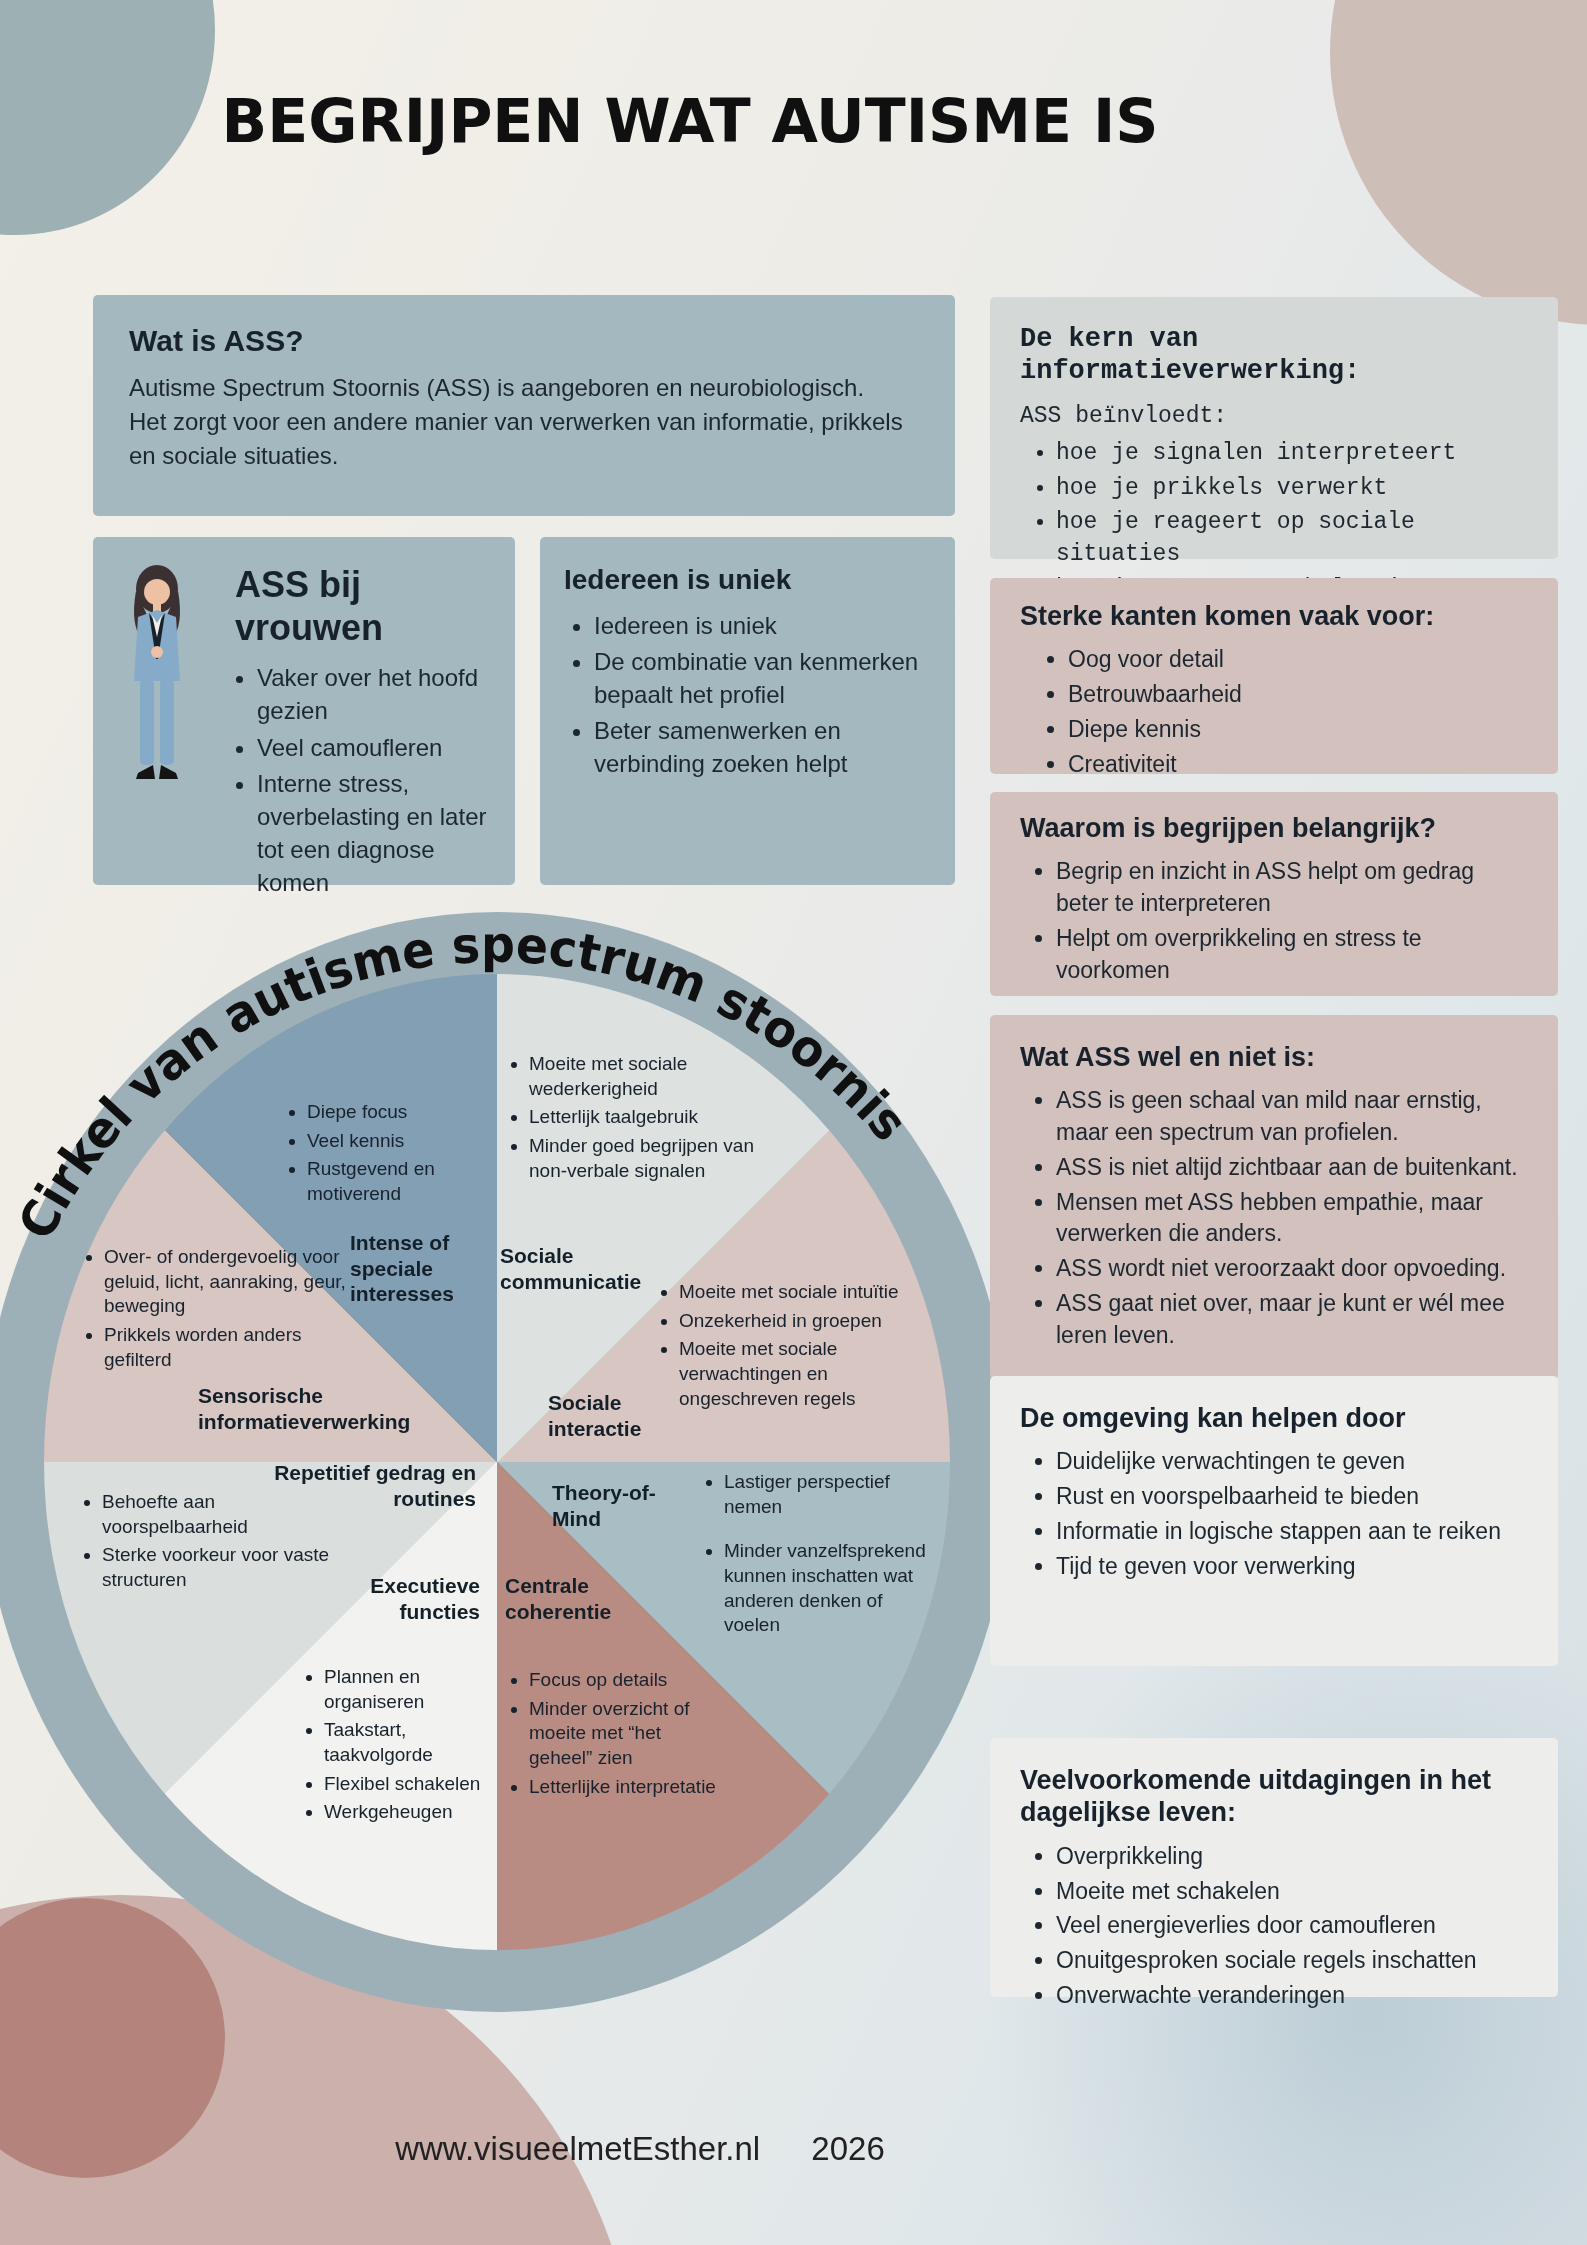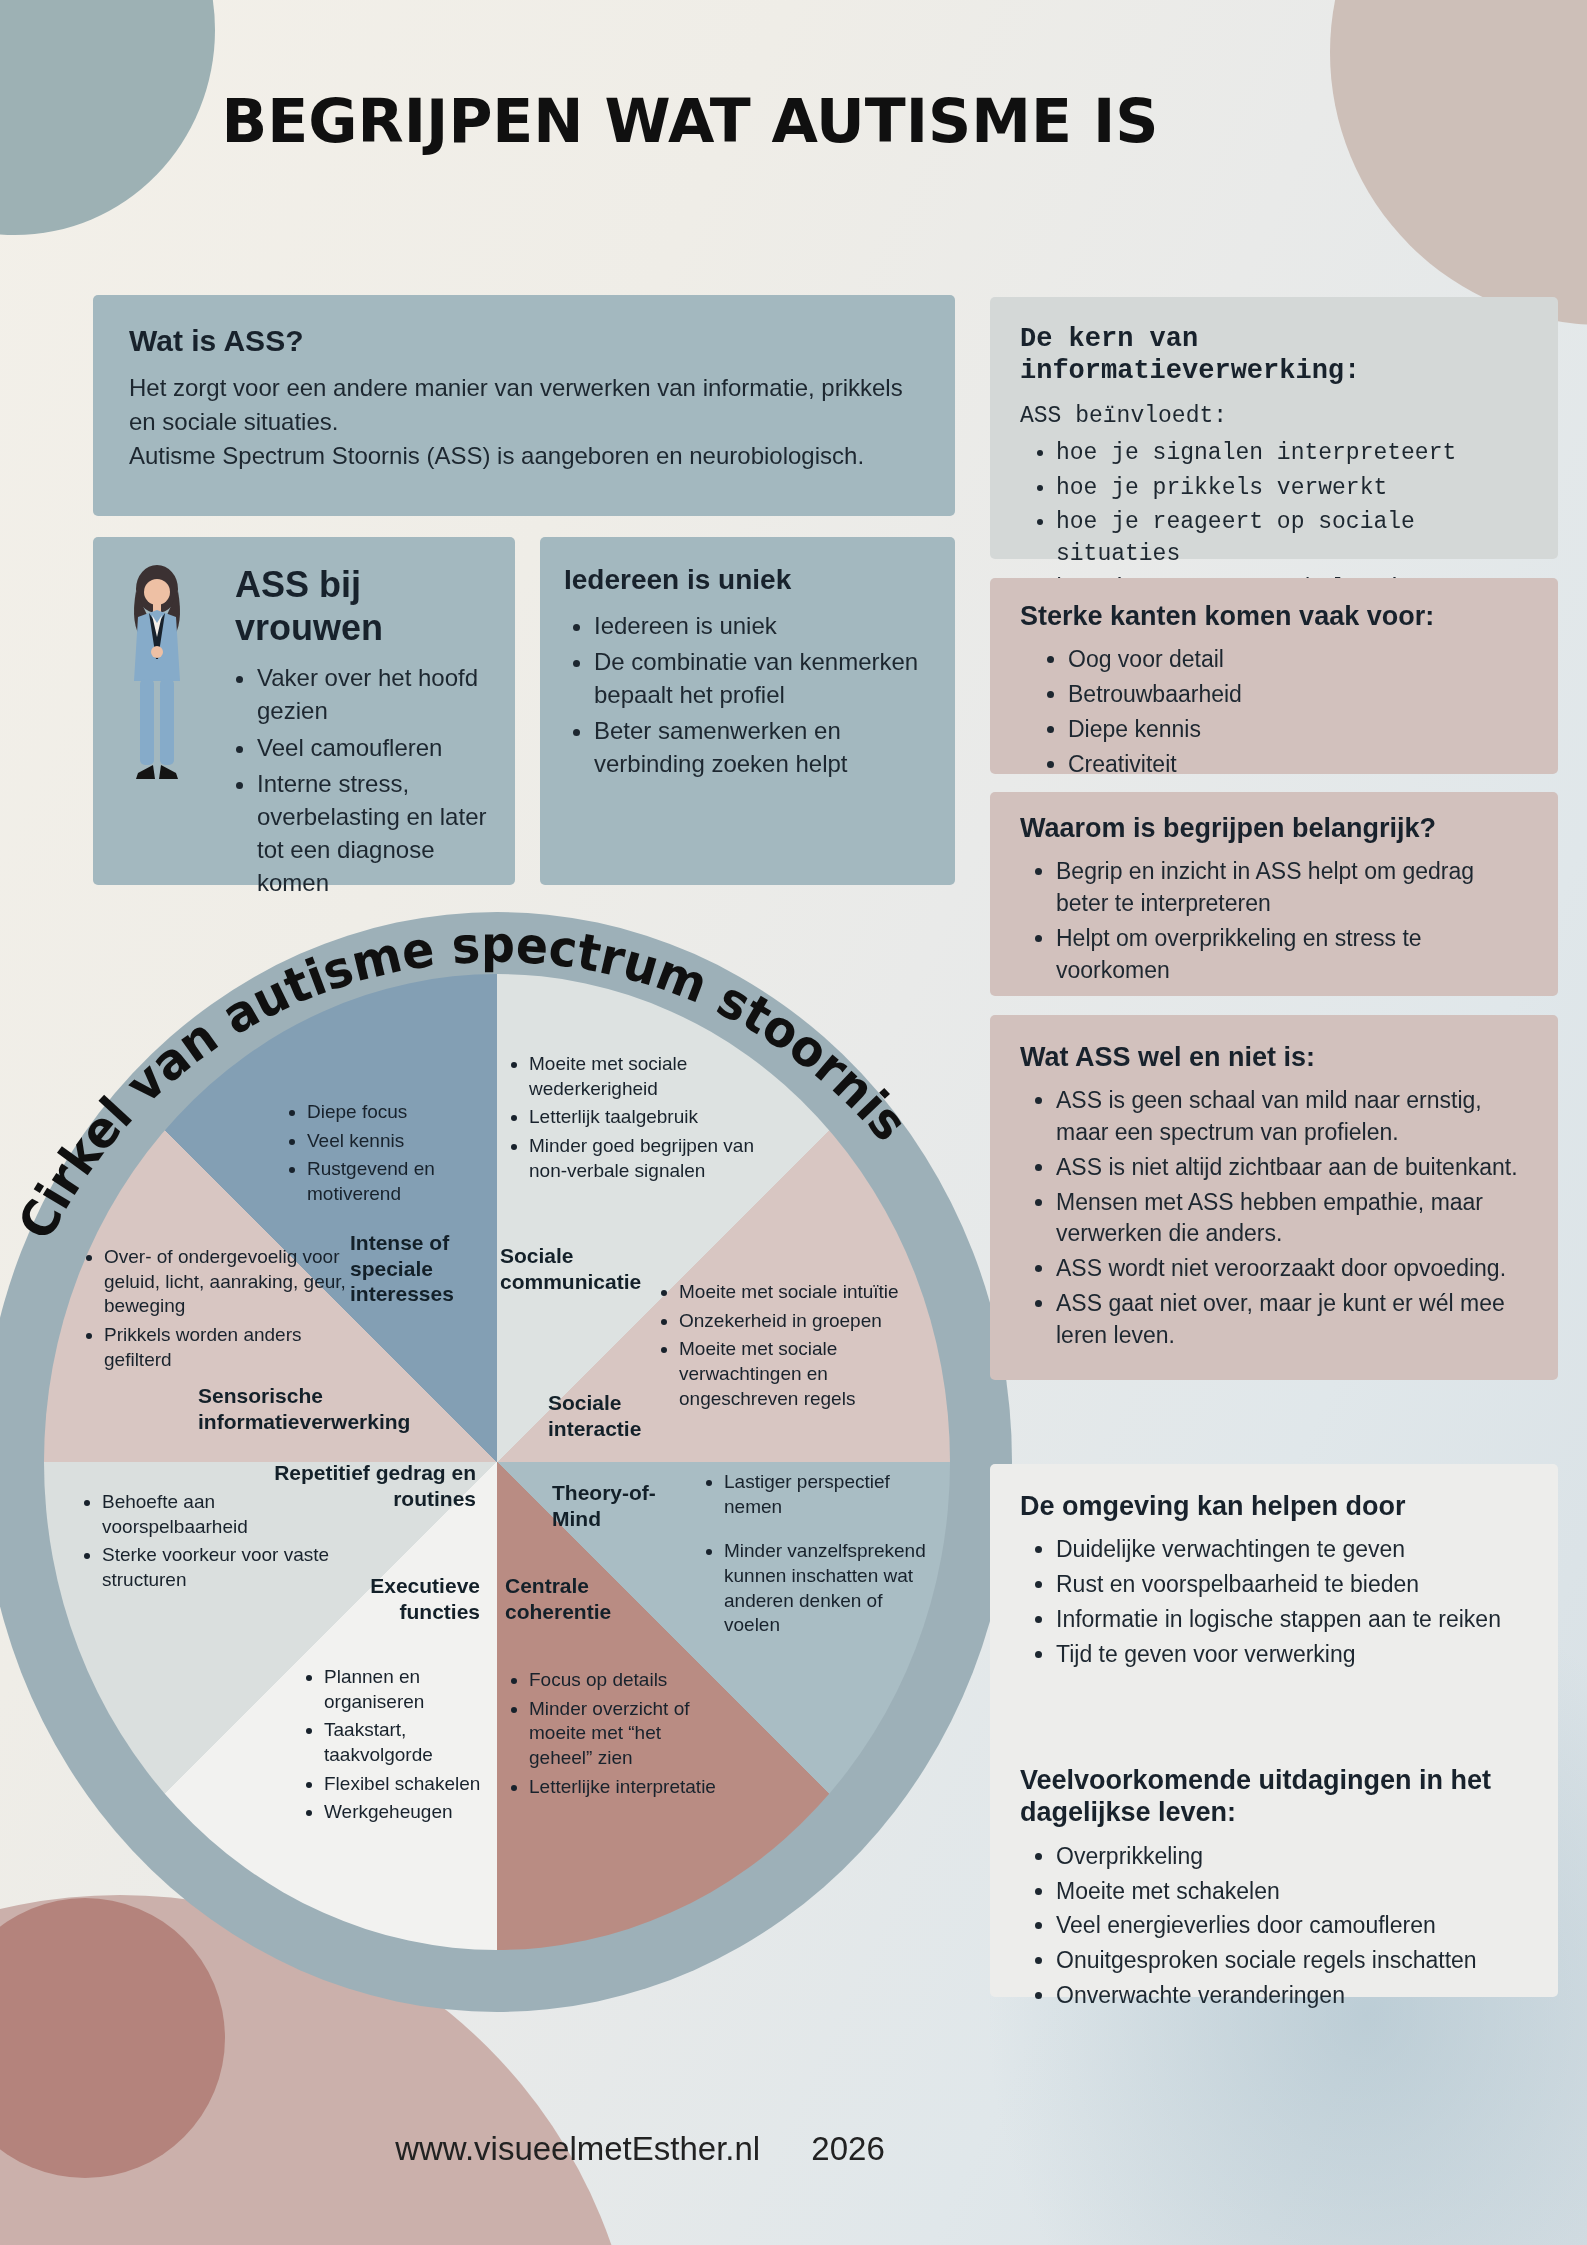--- a/index.html
+++ b/index.html
@@ -46,21 +46,21 @@
   #card-uniek{left:540px;top:537px;width:415px;height:348px;padding:26px 24px;}
   #card-uniek h2{font-size:28px;}
   #card-uniek ul{padding-left:30px;font-size:24px;}
 
   .rcard{left:990px;width:568px;padding:26px 30px;}
   #card-kern{top:297px;height:262px;}
   #card-sterke{top:578px;height:196px;padding-top:22px;}
   #card-sterke ul{padding-left:48px;}
   #card-waarom{top:792px;height:204px;padding-top:20px;}
   #card-welniet{top:1015px;height:365px;}
-  #card-omgeving{top:1464px;height:290px;}
+  #card-omgeving{top:1376px;height:290px;}
   #card-uitdagingen{top:1738px;height:259px;}
 
   
   .wheel{position:absolute;inset:0;z-index:1;}
   .ring{position:absolute;left:-18px;top:912px;width:1030px;height:1100px;border-radius:50%;
     background:var(--ring,#9db0b8);}
   .pie{position:absolute;left:44px;top:974px;width:906px;height:976px;border-radius:50%;}
   .arc-svg{position:absolute;left:0;top:0;pointer-events:none;}
   .arc-svg text{font-family:"DejaVu Sans","Liberation Sans",sans-serif;font-weight:bold;}
 
@@ -98,22 +98,22 @@
   <div class="decor decor-tl"></div>
   <div class="decor decor-tr"></div>
   <div class="decor decor-bl-big"></div>
   <div class="decor decor-bl-small"></div>
   <div class="wash-br"></div>
 
   <h1 class="title">BEGRIJPEN WAT AUTISME IS</h1>
 
   <section class="card card--blue" id="card-watisass">
     <h2>Wat is ASS?</h2>
+    <p>Autisme Spectrum Stoornis (ASS) is aangeboren en neurobiologisch.</p>
     <p>Het zorgt voor een andere manier van verwerken van informatie, prikkels en sociale situaties.</p>
-    <p>Autisme Spectrum Stoornis (ASS) is aangeboren en neurobiologisch.</p>
   </section>
 
   <section class="card card--blue" id="card-vrouwen">
     <span class="woman">
       <svg width="92" height="235" viewBox="0 0 92 235">
         <ellipse cx="46" cy="30" rx="21" ry="24" fill="#3b3132"></ellipse>
         <path d="M25 32 Q19 66 31 80 L37 58 Z" fill="#3b3132"></path>
         <path d="M67 32 Q73 66 61 80 L55 58 Z" fill="#3b3132"></path>
         <circle cx="46" cy="33" r="13" fill="#eec0a4"></circle>
         <rect x="42" y="44" width="8" height="10" fill="#eec0a4"></rect>

